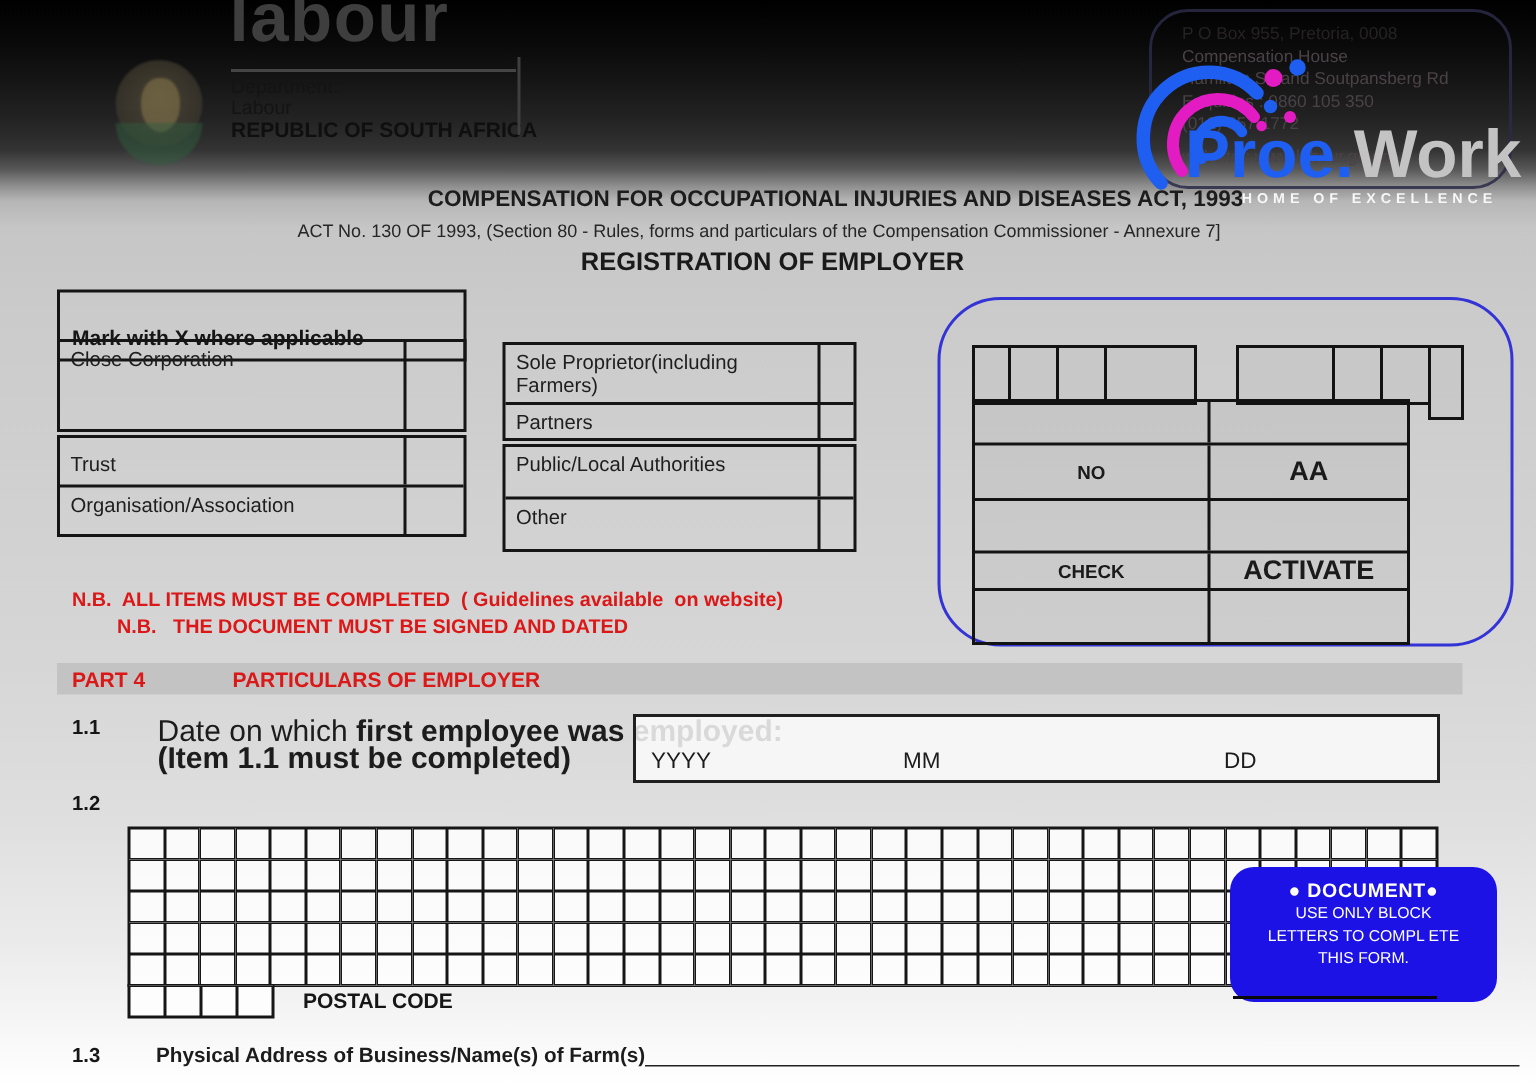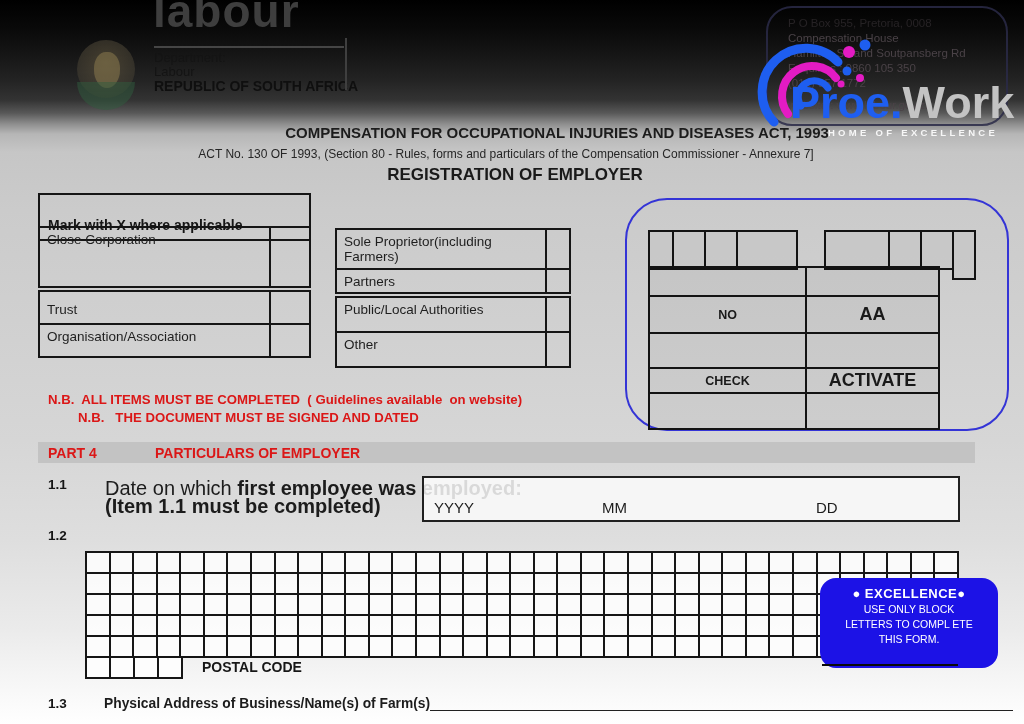--- a/index.html
+++ b/index.html
@@ -419,21 +419,21 @@
     </div>
   <div class="abs postal" id="postal-cells">
       <div class="pcell"></div>
       <div class="pcell"></div>
       <div class="pcell"></div>
       <div class="pcell"></div>
     </div>
   <div class="abs postal-label">POSTAL CODE</div>
 
   <div class="abs imp">
-    <div class="imp-title">● EXCELLENCE●</div>
+    <div class="imp-title">● DOCUMENT●</div>
     <div class="imp-line">USE ONLY BLOCK</div>
     <div class="imp-line">LETTERS TO COMPL ETE</div>
     <div class="imp-line">THIS FORM.</div>
   </div>
   <div class="abs imp-rule"></div>
 
   <div class="abs inum" style="left:48px;top:696px;">1.3</div>
   <div class="abs itext" style="left:104px;top:696px;font-weight:bold;font-size:13.8px;">Physical Address of Business/Name(s) of Farm(s)</div>
   <div class="abs fill-line"></div>
 

